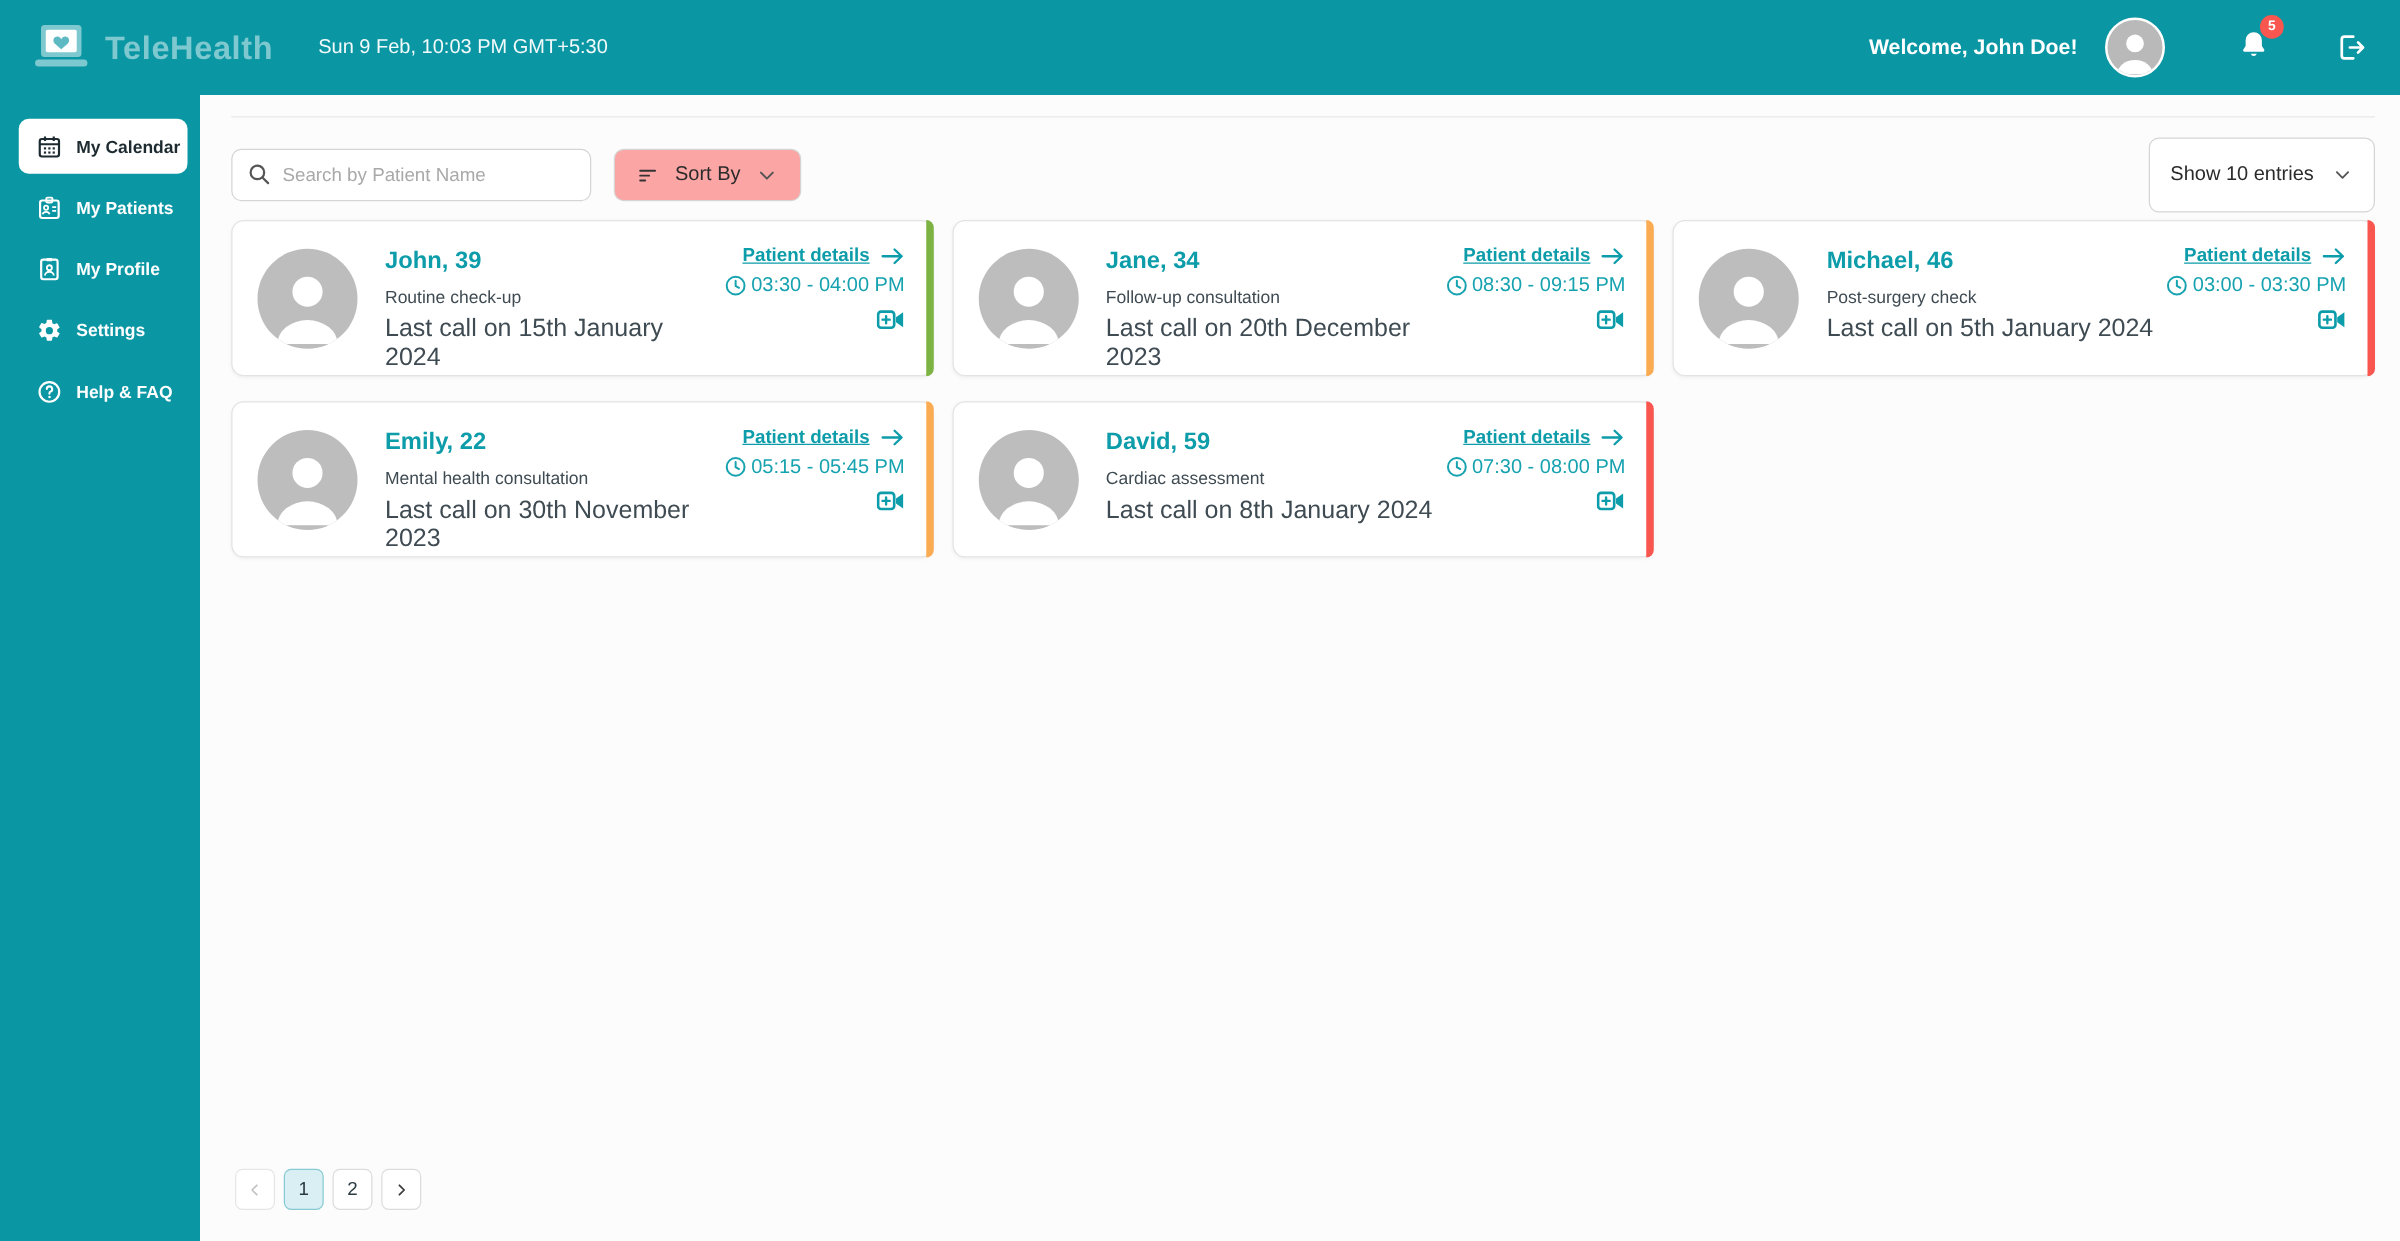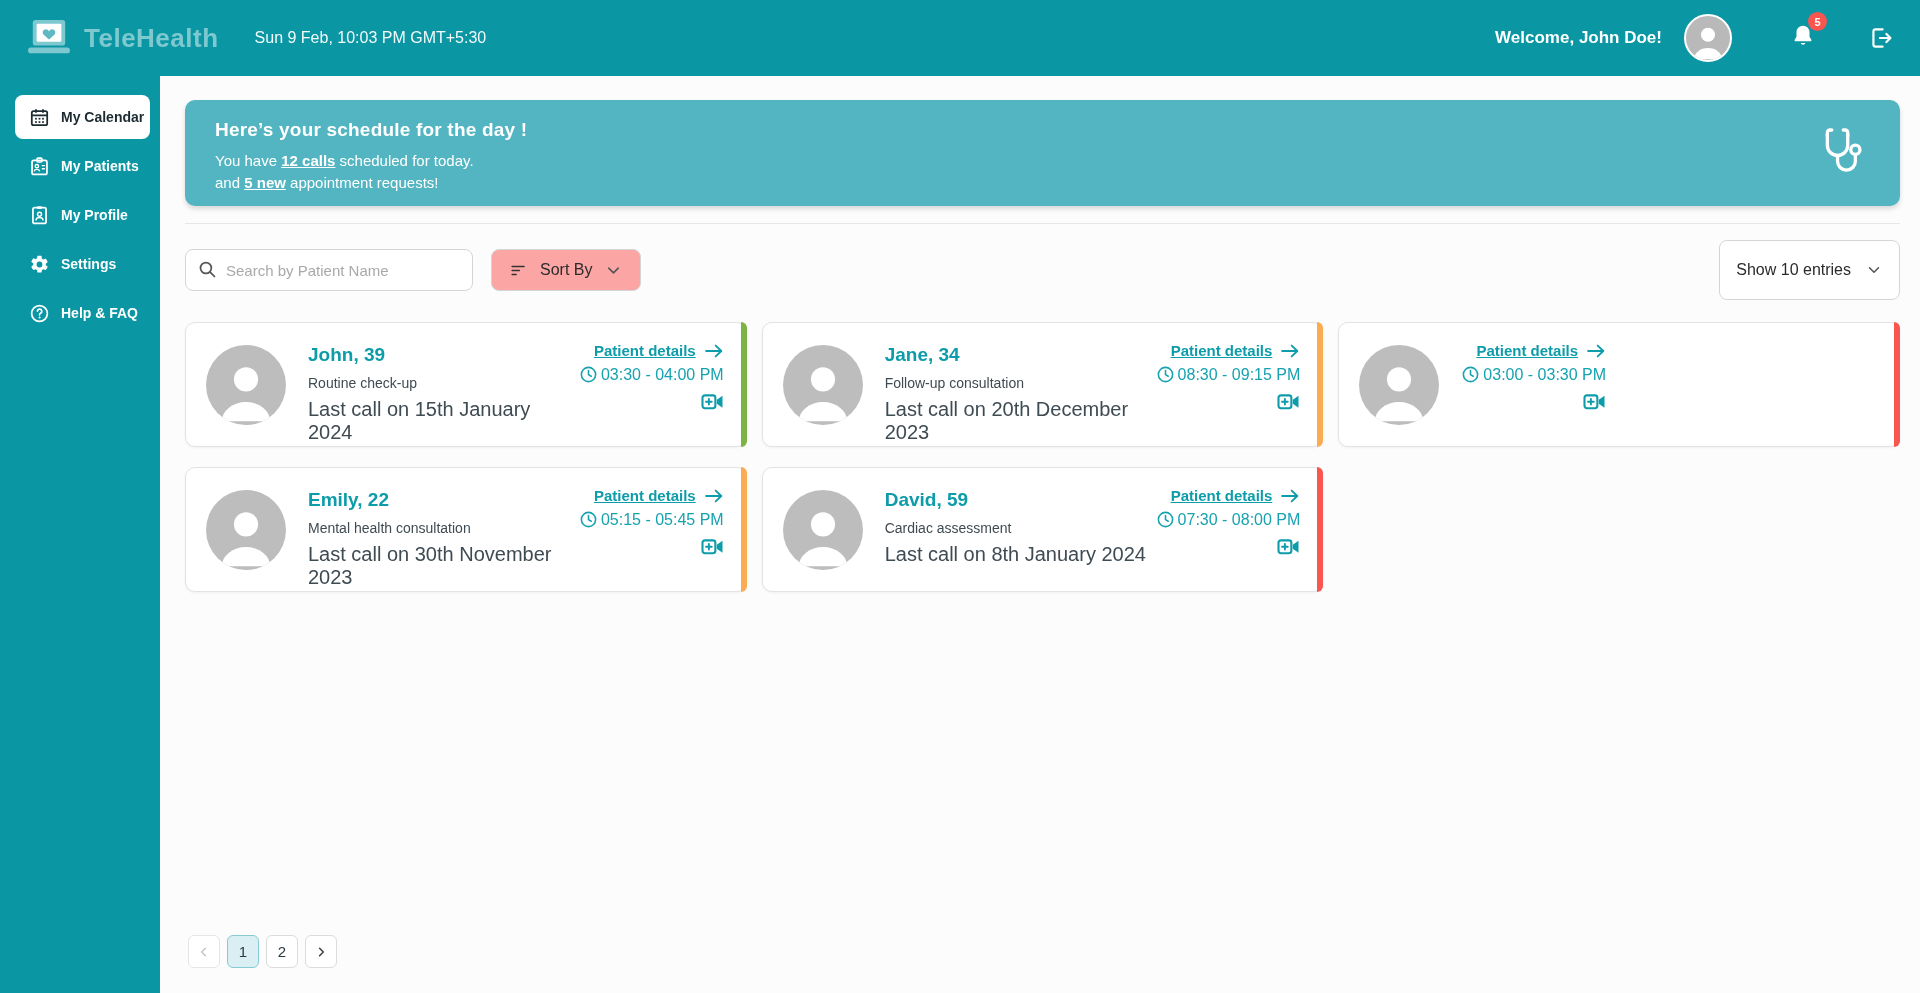--- a/index.html
+++ b/index.html
@@ -62,21 +62,21 @@
     border:1px solid #D5D5D5; border-radius:8px; background:#fca5a5; margin-left:18px;
     font-size:16px; color:#2b2b2b; cursor:pointer; }
   .sort-btn svg { width:19px; height:19px; }
   .entries-btn { margin-left:auto; display:flex; align-items:center; gap:14px; height:60px;
     padding:0 16px; border:1px solid #D5D5D5; border-radius:8px; background:#fff;
     font-size:16px; color:#2b2b2b; cursor:pointer; }
   .entries-btn svg { width:18px; height:18px; }
 
   
   .cards { display:grid; grid-template-columns:repeat(3,1fr); gap:20px 15px;
-    margin:22px 20px 0 25px; }
+    margin:6px 20px 0 25px; }
   .card { position:relative; background:#fff; border:1px solid #E3E3E3; border-radius:10px;
     height:125px; padding:12px 22px 12px 20px; display:flex; align-items:center;
     box-shadow:0 1px 3px rgba(0,0,0,.05); }
   .stripe { position:absolute; top:-1px; right:-1px; bottom:-1px; width:6px;
     border-radius:0 10px 10px 0; }
   .avatar-lg { width:80px; height:80px; border-radius:50%; background:#BDBDBD;
     flex-shrink:0; margin-right:22px; overflow:hidden; display:flex;
     align-items:center; justify-content:center; }
   .avatar-lg svg { width:68px; height:68px; margin-top:10px; }
   .info { flex:1; align-self:flex-start; padding-top:9px; }
@@ -254,28 +254,20 @@
   <div class="s-item">
     <svg>
         <use href="#i-help"></use>
       </svg>
     <span>Help &amp; FAQ</span>
   </div>
 </div>
 
 <div class="main">
 
-  <div class="banner">
-    <h2>Here’s your schedule for the day !</h2>
-    <p><span>You have </span><span class="bu">12 calls</span><span> scheduled for today.</span></p>
-    <p><span>and </span><span class="bu">5 new</span><span> appointment requests!</span></p>
-    <span class="steth"><svg>
-          <use href="#i-steth"></use>
-        </svg></span>
-  </div>
 
   <div class="divider"></div>
 
   <div class="toolbar">
     <div class="search-box">
       <svg class="mag" style="color:#555">
           <use href="#i-search"></use>
         </svg>
       <input type="text" placeholder="Search by Patient Name" style="">
     </div>
@@ -364,20 +356,25 @@
       </div>
     </div>
 
     <div class="card">
       <span class="stripe" style="background: rgb(248, 86, 78);"></span>
       <div class="avatar-lg">
           <svg>
             <use href="#i-person"></use>
           </svg>
         </div>
+      <div class="info">
+        <div class="p-name">Michael, 46</div>
+        <div class="p-type">Post-surgery check</div>
+        <div class="p-last">Last call on 5th January 2024</div>
+      </div>
       <div class="side">
         <a class="details">
             <span>Patient details</span>
             <svg>
               <use href="#i-arrow"></use>
             </svg>
           </a>
         <div class="time">
             <svg>
               <use href="#i-clock"></use>

